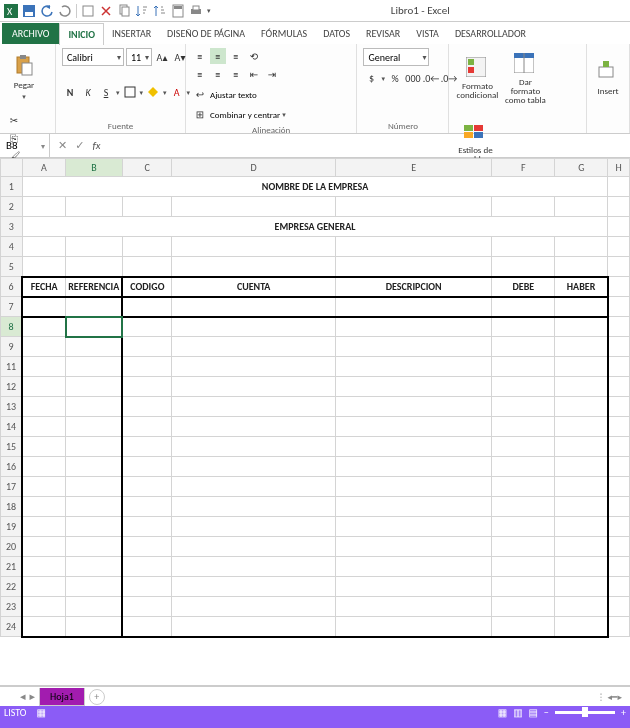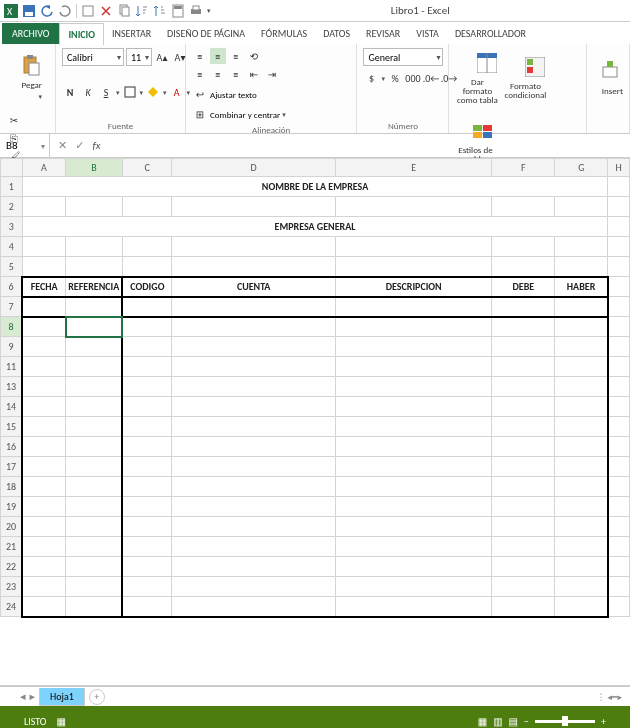--- a/index.html
+++ b/index.html
@@ -13,21 +13,21 @@
 
   .tabs { height: 22px; display: flex; align-items: flex-end; background: #fff; padding-left: 2px; gap: 0; }
   .tab { padding: 4px 8px; font-size: 10px; color: #444; cursor: default; }
   .tab.file { background: #217346; color: #fff; padding: 4px 10px; }
   .tab.active { background: #fff; border: 1px solid #ccc; border-bottom: none; color: #217346; font-weight: 600; position: relative; top: 1px; }
 
   .ribbon { height: 90px; background: #fdfdfd; border-bottom: 1px solid #ccc; display: flex; }
   .group { border-right: 1px solid #e0e0e0; padding: 4px 6px 2px 6px; display: flex; flex-direction: column; justify-content: space-between; }
   .group .ctrls { display: flex; gap: 4px; flex: 1; align-items: flex-start; flex-wrap: wrap; }
   .group .label { text-align: center; font-size: 9px; color: #666; padding-top: 2px; }
-  .bigbtn { display: flex; flex-direction: column; align-items: flex-end; justify-content: center; width: 36px; height: 60px; font-size: 9px; color: #333; gap: 2px; }
+  .bigbtn { display: flex; flex-direction: column; align-items: center; justify-content: center; width: 36px; height: 60px; font-size: 9px; color: #333; gap: 2px; }
   .bigbtn .ico { width: 22px; height: 22px; }
   .col { display: flex; flex-direction: column; gap: 2px; }
   .row { display: flex; gap: 2px; align-items: center; }
   .smbtn { width: 16px; height: 16px; border: 1px solid transparent; display: flex; align-items: center; justify-content: center; font-size: 10px; color: #333; }
   .dropdown { border: 1px solid #bbb; background: #fff; height: 18px; font-size: 10px; padding: 0 14px 0 4px; display: flex; align-items: center; position: relative; }
   .dropdown::after { content: "▾"; position: absolute; right: 2px; font-size: 8px; color: #555; }
 
   .namebox-row { height: 24px; border-bottom: 1px solid #ccc; display: flex; align-items: center; background: #fff; }
   .namebox { width: 50px; border-right: 1px solid #ccc; height: 100%; display: flex; align-items: center; padding-left: 6px; font-size: 11px; position: relative; }
   .namebox::after { content: "▾"; position: absolute; right: 4px; font-size: 8px; color: #888; }
@@ -44,24 +44,24 @@
   th.corner { width: 22px; background: #f3f3f3; }
   th.colh.sel, th.rowh.sel { background: #d9ead3; color: #217346; }
   td.cell { height: 20px; padding: 0 2px; }
   .sel-cell { outline: 2px solid #217346; outline-offset: -1px; background: #fff !important; }
   .tb-top { border-top: 2px solid #000 !important; }
   .tb-bot { border-bottom: 2px solid #000 !important; }
   .tb-left { border-left: 2px solid #000 !important; }
   .tb-right { border-right: 2px solid #000 !important; }
 
   .sheet-tabs { height: 20px; background: #fff; display: flex; align-items: center; padding-left: 20px; gap: 4px; border-top: 1px solid #ccc; }
-  .sheet-tab { border: 1px solid #ccc; border-top: none; padding: 2px 10px; font-size: 10px; background: #7dd3fc; }
+  .sheet-tab { border: 1px solid #ccc; border-top: none; padding: 2px 10px; font-size: 10px; background: #a21caf; }
   .add-sheet { width: 16px; height: 16px; border: 1px solid #ccc; border-radius: 8px; display: flex; align-items: center; justify-content: center; font-size: 10px; color: #888; }
 
-  .statusbar { height: 22px; background: #4d7c0f; color: #fff; display: flex; align-items: flex-end; justify-content: space-between; padding: 0 24px; font-size: 10px; }
+  .statusbar { height: 22px; background: #8b5cf6; color: #fff; display: flex; align-items: flex-start; justify-content: space-between; padding: 0 4px; font-size: 10px; }
   .statusbar .right { display: flex; align-items: center; gap: 6px; }
   .zoom-track { width: 60px; height: 3px; background: #fff; position: relative; }
   .zoom-thumb { width: 6px; height: 10px; background: #fff; position: absolute; left: 27px; top: -4px; }
 
   svg { display: block; }
   .arrow-d { font-size: 7px; color: #555; }
 </style>
 </head>
 <body>
 
@@ -230,54 +230,54 @@
           <span style="font-size:9px">Combinar y centrar</span>
           <span class="arrow-d">▾</span>
         </div>
       </div>
     </div>
     <div class="label">Alineación</div>
   </div>
 
   <div class="group" style="width:92px">
     <div class="ctrls col" style="gap:4px">
-      <div class="dropdown" style="width:80px">General</div>
+      <div class="dropdown" style="width:66px">General</div>
       <div class="row">
         <span class="smbtn">$</span>
         <span class="arrow-d">▾</span>
         <span class="smbtn">%</span>
         <span class="smbtn">000</span>
         <span class="smbtn">.0←</span>
         <span class="smbtn">.0→</span>
       </div>
     </div>
     <div class="label">Número</div>
   </div>
 
   <div class="group" style="width:138px">
     <div class="ctrls">
+      <div class="bigbtn" style="width:44px">
+        <span class="ico">
+            <svg width="20" height="20">
+              <rect width="20" height="20" fill="#f3f3f3" stroke="#888"></rect>
+              <rect x="2" y="2" width="6" height="6" fill="#7cb342"></rect>
+              <rect x="2" y="10" width="6" height="6" fill="#e53935"></rect>
+            </svg>
+          </span>
+        <span style="text-align:center;line-height:1">Formato condicional</span>
+      </div>
       <div class="bigbtn" style="width:44px">
         <span class="ico">
             <svg width="20" height="20">
               <rect width="20" height="20" fill="#fff" stroke="#888"></rect>
               <rect y="0" width="20" height="5" fill="#3b73b9"></rect>
               <line x1="10" y1="0" x2="10" y2="20" stroke="#888"></line>
             </svg>
           </span>
         <span style="text-align:center;line-height:1">Dar formato como tabla</span>
-      </div>
-      <div class="bigbtn" style="width:44px">
-        <span class="ico">
-            <svg width="20" height="20">
-              <rect width="20" height="20" fill="#f3f3f3" stroke="#888"></rect>
-              <rect x="2" y="2" width="6" height="6" fill="#7cb342"></rect>
-              <rect x="2" y="10" width="6" height="6" fill="#e53935"></rect>
-            </svg>
-          </span>
-        <span style="text-align:center;line-height:1">Formato condicional</span>
       </div>
       <div class="bigbtn" style="width:40px">
         <span class="ico">
             <svg width="20" height="20">
               <rect x="0" y="4" width="9" height="6" fill="#7cb342"></rect>
               <rect x="10" y="4" width="9" height="6" fill="#e53935"></rect>
               <rect x="0" y="11" width="9" height="6" fill="#f9a825"></rect>
               <rect x="10" y="11" width="9" height="6" fill="#3b73b9"></rect>
             </svg>
           </span>
@@ -419,20 +419,31 @@
           <td class="cell tb-left" style=""></td>
           <td class="cell tb-right" style=""></td>
           <td class="cell tb-left" style=""></td>
           <td class="cell" style=""></td>
           <td class="cell" style=""></td>
           <td class="cell" style=""></td>
           <td class="cell tb-right" style=""></td>
           <td class="cell" style=""></td>
         </tr>
         <tr>
+          <th class="rowh">12</th>
+          <td class="cell tb-left" style=""></td>
+          <td class="cell tb-right" style=""></td>
+          <td class="cell tb-left" style=""></td>
+          <td class="cell" style=""></td>
+          <td class="cell" style=""></td>
+          <td class="cell" style=""></td>
+          <td class="cell tb-right" style=""></td>
+          <td class="cell" style=""></td>
+        </tr>
+        <tr>
           <th class="rowh">13</th>
           <td class="cell tb-left" style=""></td>
           <td class="cell tb-right" style=""></td>
           <td class="cell tb-left" style=""></td>
           <td class="cell" style=""></td>
           <td class="cell" style=""></td>
           <td class="cell" style=""></td>
           <td class="cell tb-right" style=""></td>
           <td class="cell" style=""></td>
         </tr>

